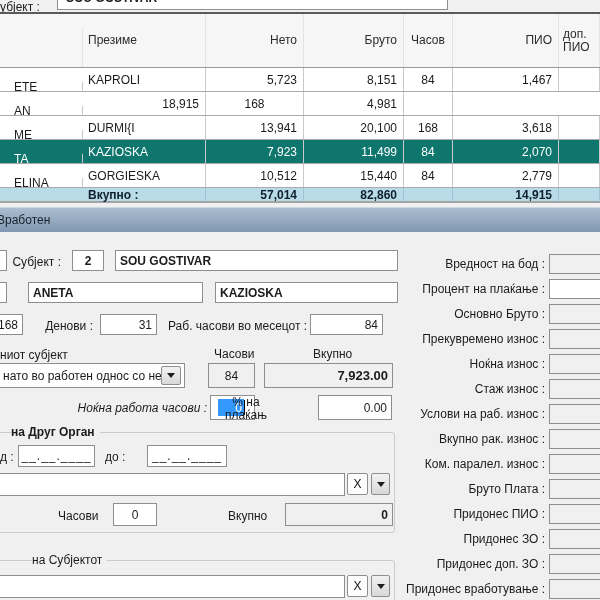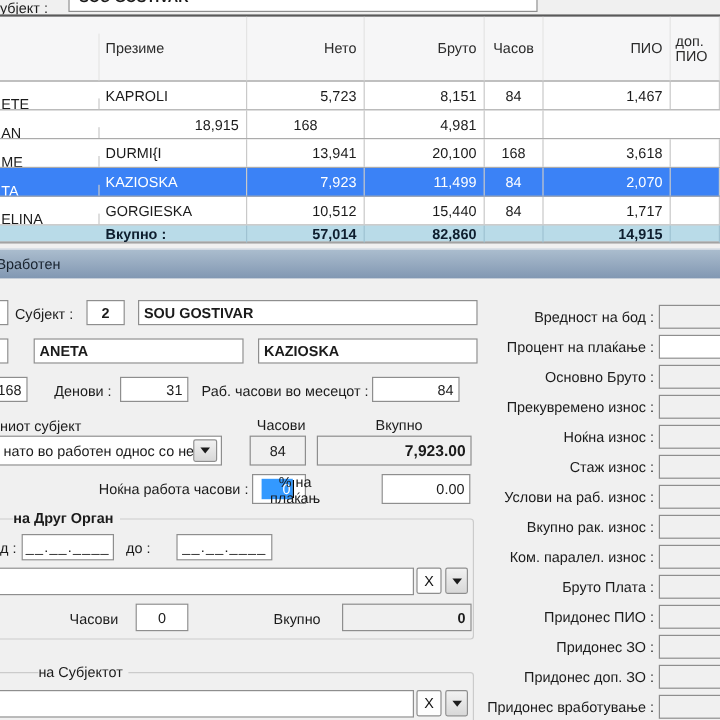--- a/index.html
+++ b/index.html
@@ -17,21 +17,21 @@
        border-bottom:2px solid #a3a3a3;box-sizing:border-box;display:flex;flex-direction:column;}
   .trow{display:grid;grid-template-columns:83px 123px 98px 100px 49px 106px 1fr;box-sizing:border-box;}
   .thead{height:57px;background:#f6f6f7;border-bottom:1px solid #9a9a9a;}
   .thead .cell{border-right:1px solid #e4e4e4;display:flex;align-items:center;color:#2b2b2b;
                white-space:pre-line;line-height:13px;}
   .tbody-row{height:24px;border-bottom:1px solid #ababab;}
   .tbody-row .cell{border-right:1px solid #c9c9c9;display:flex;align-items:center;overflow:hidden;}
   .tbody-row.sel{background:#2e86e0;color:#fff;}
   .t-total{height:13px;background:#b9dbe8;font-weight:bold;color:#0e1e2e;flex:1;}
   .t-total .cell{border-right:1px solid #9fc2d2;display:flex;align-items:center;overflow:hidden;}
-  .c-name{padding-left:1px;margin-top:14px;}
+  .c-name{padding-left:14px;margin-top:14px;}
   .c-sur{padding-left:5px;}
   .c-num{justify-content:flex-end;padding-right:6px;}
   .c-hrs{justify-content:center;}
   .c-dop{padding-left:4px;}
 
   
   .bar{left:0;top:207px;width:600px;height:24px;background:linear-gradient(#abbdce,#8197b2);
        border-top:1px solid #cfd8e2;color:#18222e;line-height:24px;overflow:hidden;}
   .bar span{position:absolute;left:-3px;top:0;}
 
@@ -99,36 +99,36 @@
     </div>
     <div class="trow tbody-row">
       <div class="cell c-name">ME</div>
       <div class="cell c-sur">DURMI{I</div>
       <div class="cell c-num">13,941</div>
       <div class="cell c-num">20,100</div>
       <div class="cell c-hrs">168</div>
       <div class="cell c-num">3,618</div>
       <div class="cell c-dop"></div>
     </div>
-    <div class="trow tbody-row sel" style="background: #3b82f6;">
+    <div class="trow tbody-row sel" style="background: #0f766e;">
       <div class="cell c-name">TA</div>
       <div class="cell c-sur">KAZIOSKA</div>
       <div class="cell c-num">7,923</div>
       <div class="cell c-num">11,499</div>
       <div class="cell c-hrs">84</div>
       <div class="cell c-num">2,070</div>
       <div class="cell c-dop"></div>
     </div>
     <div class="trow tbody-row">
       <div class="cell c-name">ELINA</div>
       <div class="cell c-sur">GORGIESKA</div>
       <div class="cell c-num">10,512</div>
       <div class="cell c-num">15,440</div>
       <div class="cell c-hrs">84</div>
-      <div class="cell c-num">1,717</div>
+      <div class="cell c-num">2,779</div>
       <div class="cell c-dop"></div>
     </div>
     <div class="trow t-total" style="background: rgb(185, 219, 232);">
       <div class="cell c-name"></div>
       <div class="cell c-sur">Вкупно :</div>
       <div class="cell c-num">57,014</div>
       <div class="cell c-num">82,860</div>
       <div class="cell c-hrs"></div>
       <div class="cell c-num">14,915</div>
       <div class="cell c-dop"></div>
@@ -160,21 +160,21 @@
 
 <div class="abs combo" style="left:-30px;top:363px;width:215px;height:25px;padding-left:32px;">
   <span style="white-space:nowrap;">нато во работен однос со неп</span>
   <div class="ddbtn" style="position:absolute;right:3px;top:2px;width:20px;height:19px;">
     <span class="tri"></span>
   </div>
 </div>
 <div class="abs inp ro center" style="left:208px;top:363px;width:47px;height:25px;">84</div>
 <div class="abs inp ro b right" style="left:264px;top:363px;width:129px;height:25px;font-size:13px;">7,923.00</div>
 
-<div class="abs lbl r" style="left:60px;top:401px;width:147px;">Ноќна работа часови :</div>
+<div class="abs lbl r" style="left:60px;top:401px;width:147px;font-style:italic;">Ноќна работа часови :</div>
 <div class="abs inp" style="left:210px;top:395px;width:45px;height:25px;padding:0 2px;">
   <span class="sel-block" style="margin-left:5px;width:26px;height:17px;">0</span>
   <span class="caret"></span>
 </div>
 <div class="abs lbl" style="left:222px;top:396px;width:48px;text-align:center;white-space:pre-line;line-height:13px;">% на
 плаќањ</div>
 <div class="abs inp right" style="left:318px;top:395px;width:74px;height:25px;text-align:center;">0.00</div>
 
 <div class="abs grp" style="left:-30px;top:432px;width:425px;height:101px;">
   <span class="grp-title" style="left:40px;font-weight:bold;">на Друг Орган</span>

